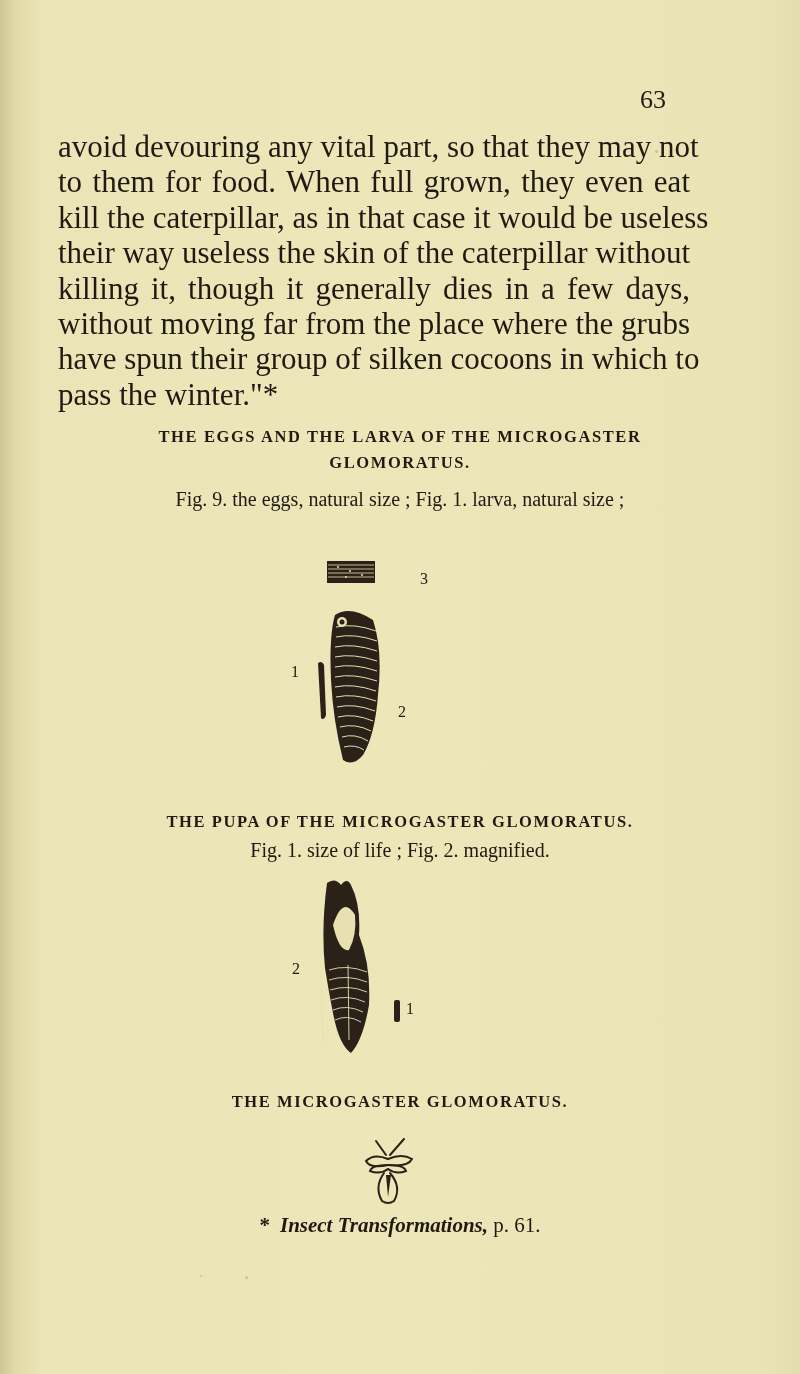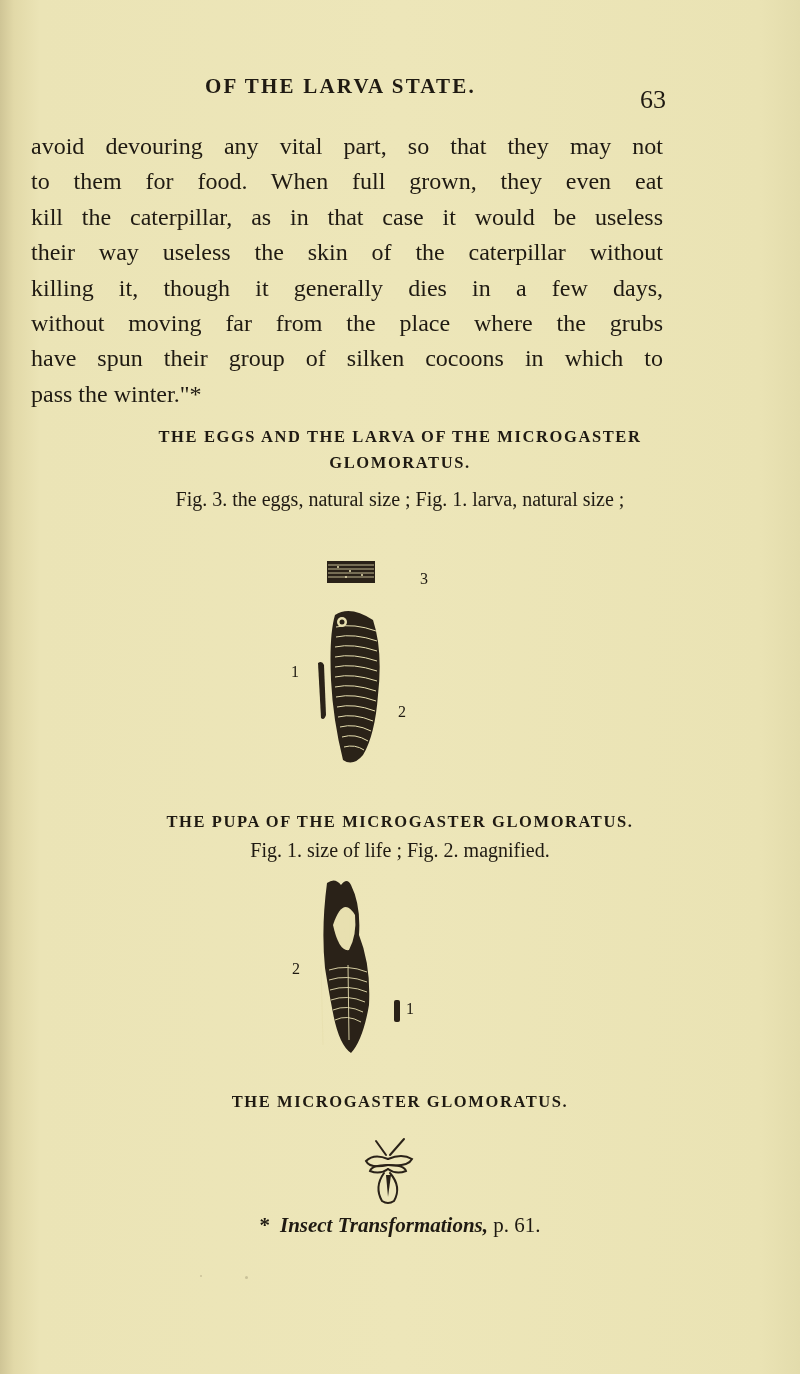--- a/index.html
+++ b/index.html
@@ -24,22 +24,22 @@
     position: absolute; left: 205px; top: 0;
     font-weight: bold; font-size: 21px; letter-spacing: 2.2px;
   }
   .running-head .folio {
     position: absolute; left: 640px; top: -2px;
     font-size: 26px;
     margin-top: 13px;
   }
 
   .body-text {
-    position: absolute; left: 31px; top: 129px; width: 632px;
-    font-size: 24px; line-height: 35.4px;
+    position: absolute; left: 58px; top: 129px; width: 632px;
+    font-size: 31px; line-height: 35.4px;
     text-align: justify;
   }
   .body-text .line { display: block; text-align-last: justify; white-space: nowrap; }
   .body-text .line.last { text-align-last: left; }
 
   .caption-heading {
     position: absolute; left: 40px; width: 720px; text-align: center;
     font-weight: bold; font-size: 16.5px; letter-spacing: 1.6px;
   }
   .caption-sub {
@@ -60,38 +60,37 @@
 </head>
 <body>
 
 <div class="page">
 
   <div class="spot" style="left:655px;top:150px;width:3px;height:3px;"></div>
   <div class="spot" style="left:245px;top:1276px;width:3px;height:3px;"></div>
   <div class="spot" style="left:200px;top:1275px;width:2px;height:2px;"></div>
 
   <div class="running-head">
-    <span class="title">OF THE LARVA STATE.</span>
     <span class="folio">63</span>
   </div>
 
   <div class="body-text">
     <span class="line">avoid devouring any vital part, so that they may not</span>
     <span class="line">to them for food.  When full grown, they even eat</span>
     <span class="line">kill the caterpillar, as in that case it would be useless</span>
     <span class="line">their way useless the skin of the caterpillar without</span>
     <span class="line">killing it, though it generally dies in a few days,</span>
     <span class="line">without moving far from the place where the grubs</span>
     <span class="line">have spun their group of silken cocoons in which to</span>
     <span class="line last">pass the winter."*</span>
   </div>
 
   <div class="caption-heading" style="top:427px;">THE EGGS AND THE LARVA OF THE MICROGASTER</div>
   <div class="caption-heading" style="top:453px;">GLOMORATUS.</div>
-  <div class="caption-sub" style="top:488px;">Fig. 3. the eggs, natural size ;  Fig. 1. larva, natural size ;</div>
+  <div class="caption-sub" style="top:488px;">Fig. 9. the eggs, natural size ;  Fig. 1. larva, natural size ;</div>
 
   <div class="figure" style="left:290px;top:555px;width:120px;height:220px;">
     <svg width="120" height="220" viewBox="0 0 120 220">
 
       <rect x="37" y="6" width="48" height="22" fill="#2a2218"></rect>
       <g stroke="#e8e0b0" stroke-width="0.8">
         <line x1="38" y1="10" x2="84" y2="10"></line>
           <line x1="38" y1="14" x2="84" y2="14"></line>
         <line x1="38" y1="18" x2="84" y2="18"></line>
           <line x1="38" y1="22" x2="84" y2="22"></line>

